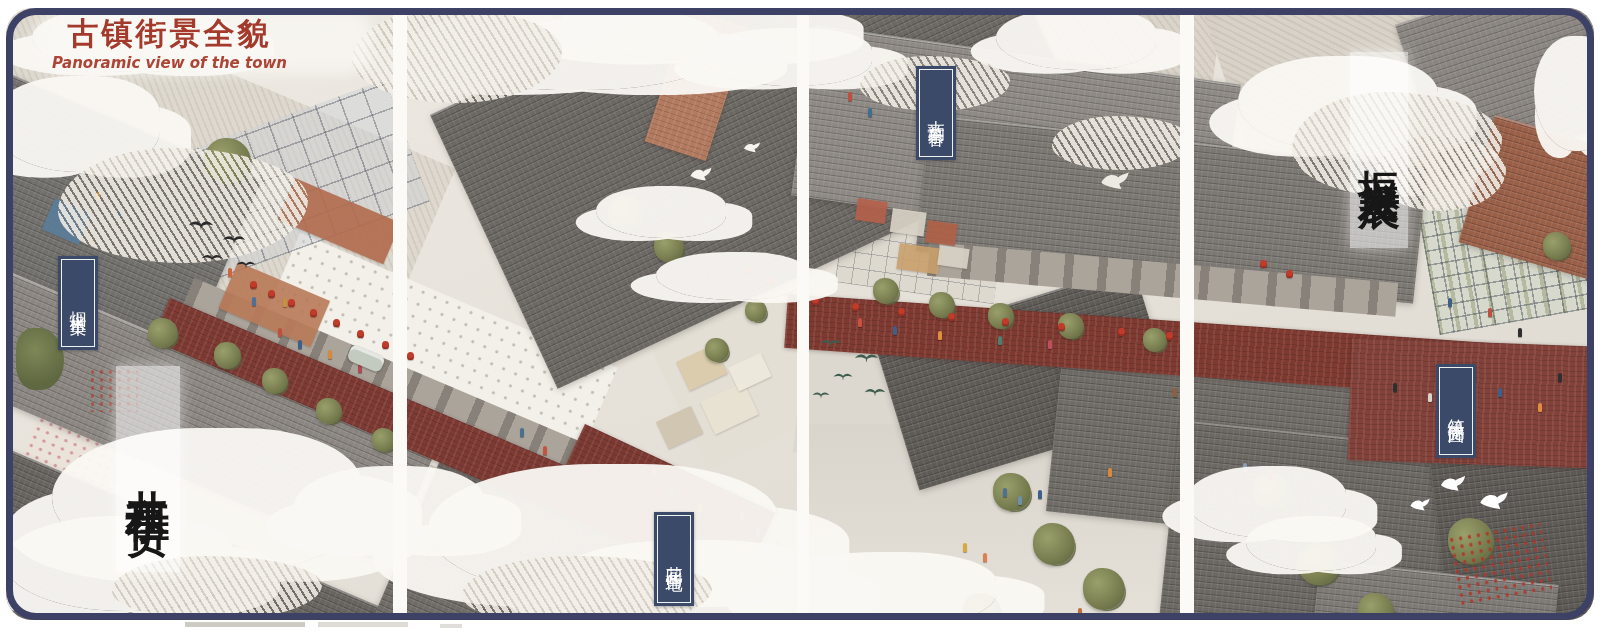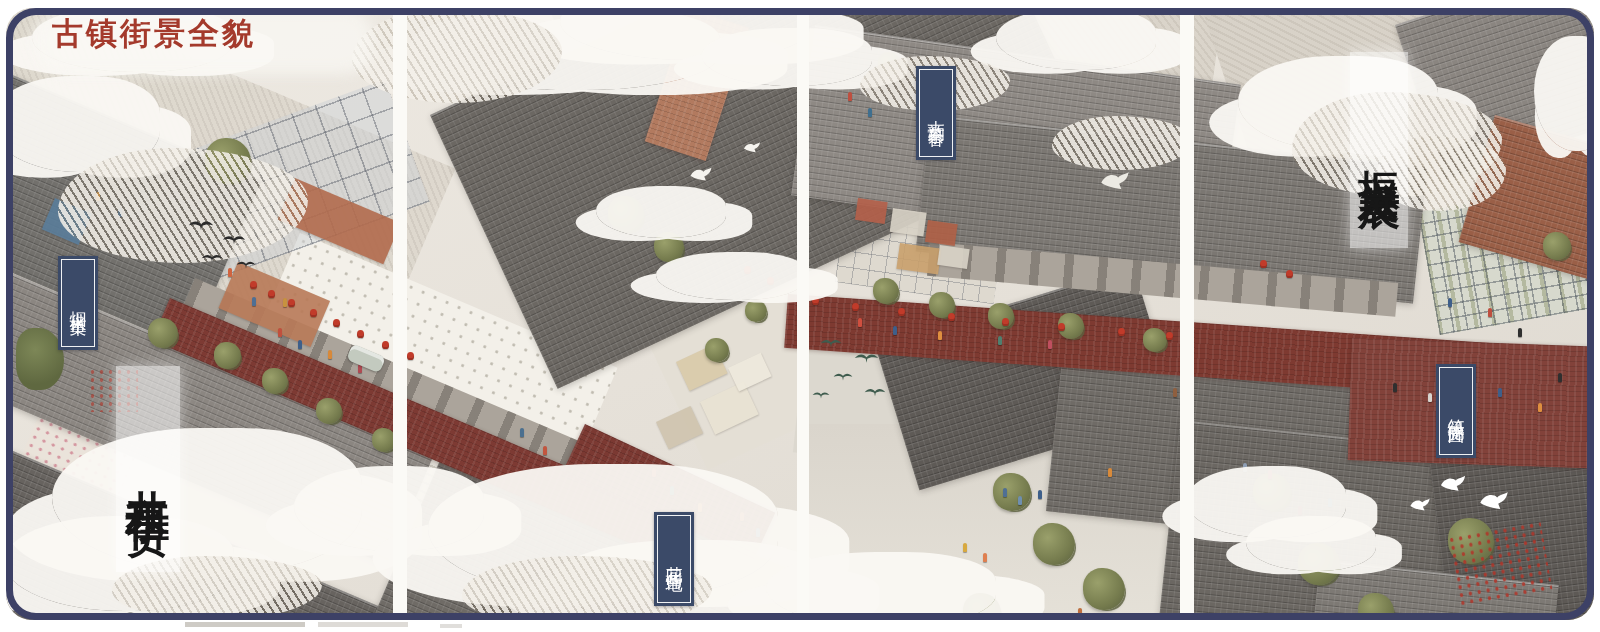--- a/index.html
+++ b/index.html
@@ -330,20 +330,21 @@
       <div class="tag tag-tea">
         <span>古韵茶香</span>
       </div>
       <div class="tag tag-green">
         <span>筑绿廊园</span>
       </div>
 
       <div class="title-block">
         <div class="title-backdrop"></div>
         <div class="cn-title">古镇街景全貌</div>
+        <div class="en-subtitle">Panoramic view of the town</div>
       </div>
     </div>
   </div>
   <div class="frame"></div>
   <div class="remnant" style="left:185px;top:622px;width:120px;height:5px;"></div>
   <div class="remnant" style="left:318px;top:622px;width:90px;height:5px;opacity:.55;"></div>
   <div class="remnant" style="left:440px;top:624px;width:22px;height:4px;opacity:.5;"></div>
 </div>
 
 </body></html>

